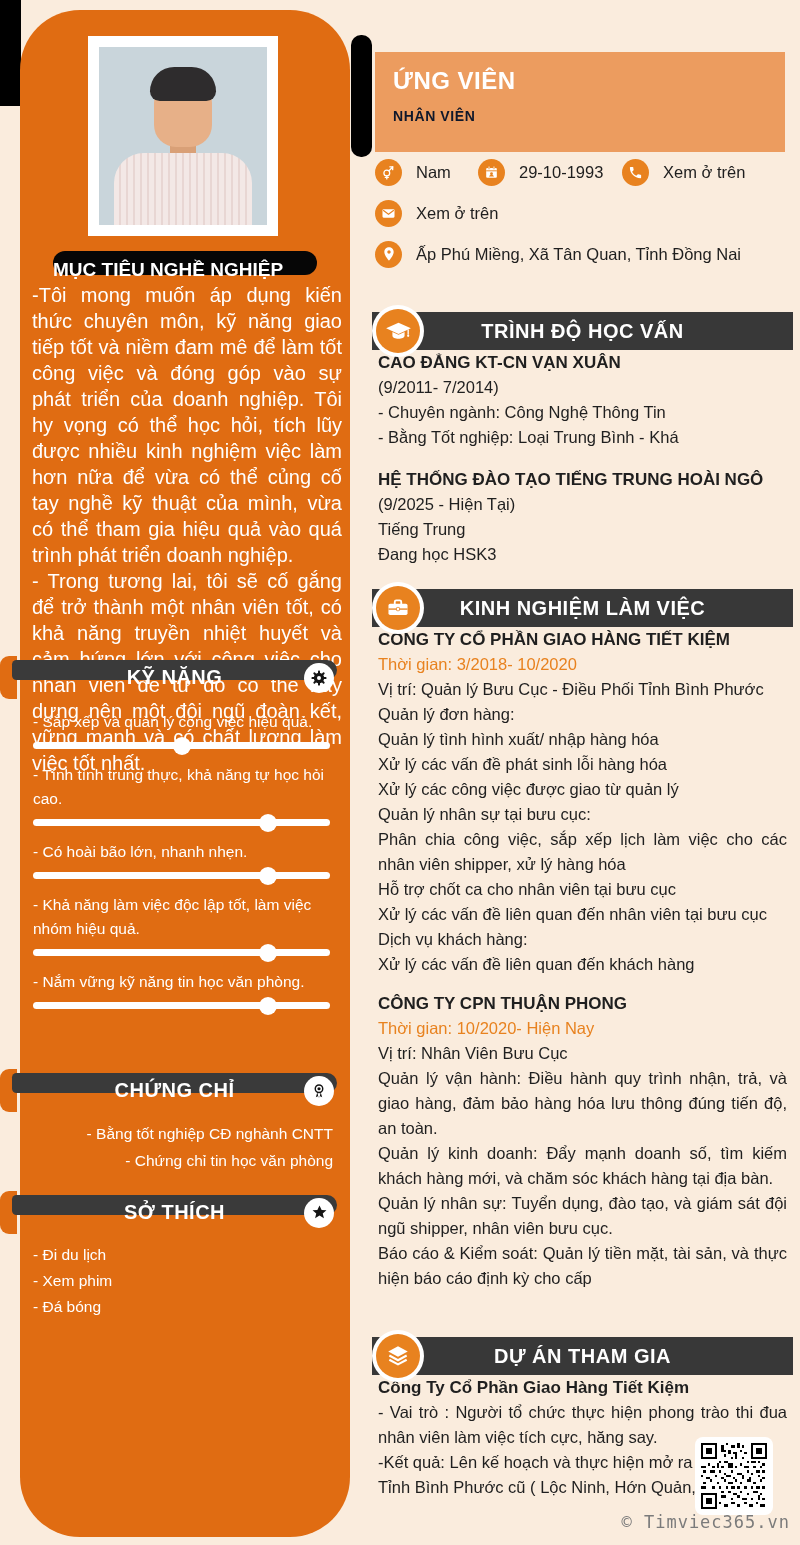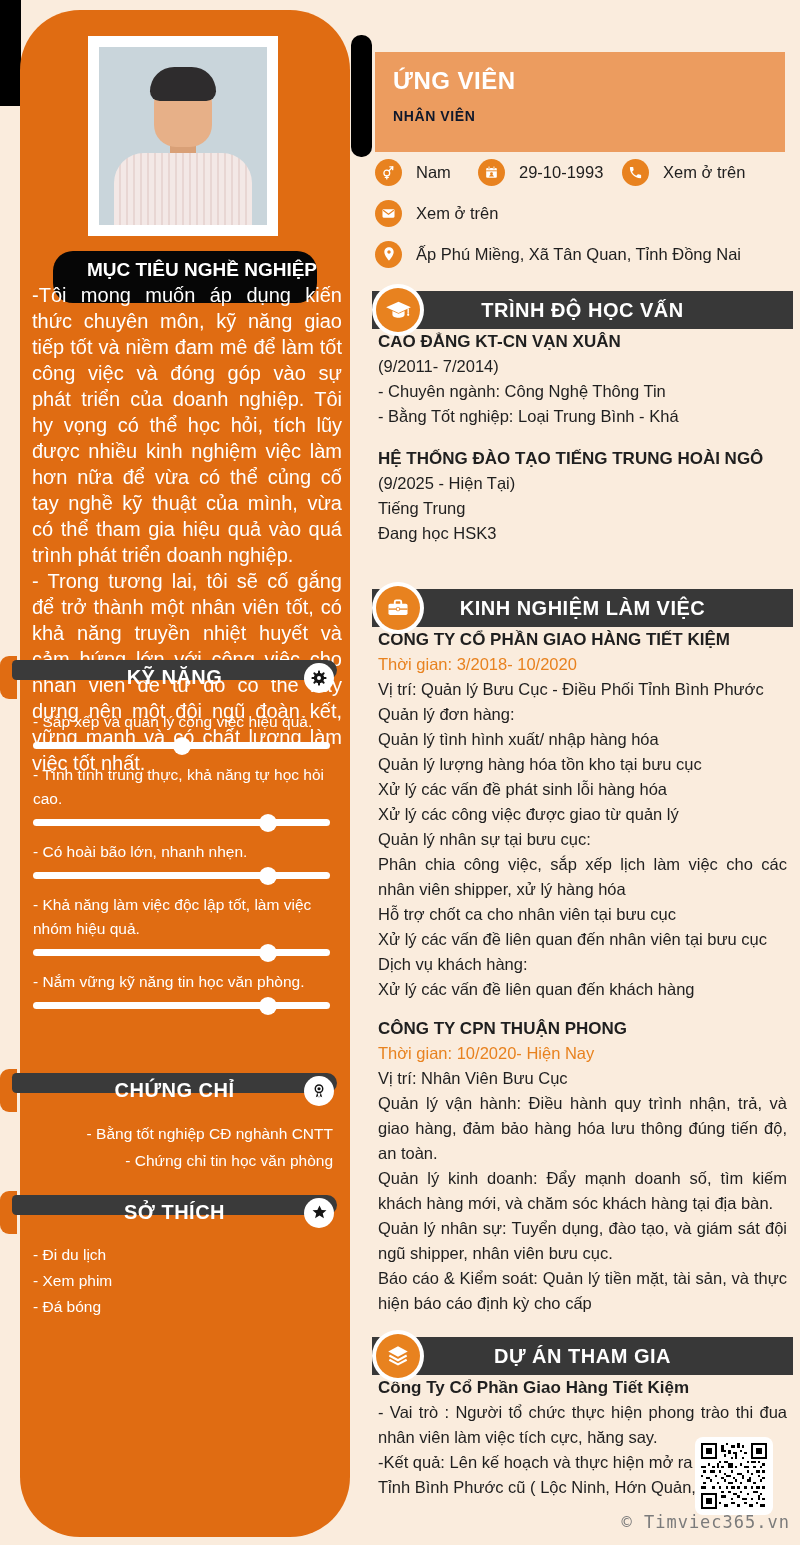--- a/index.html
+++ b/index.html
@@ -21,22 +21,22 @@
   .avatar { position:absolute; left:11px; top:11px; width:168px; height:178px; background:#C9D5DB; overflow:hidden; }
   .avatar .shirt { position:absolute; left:50%; transform:translateX(-50%); bottom:-6px; width:138px; height:78px;
                    background:repeating-linear-gradient(90deg,#F3E8E6 0 5px,#E8D6D3 5px 7px);
                    border-radius:30px 30px 0 0; }
   .avatar .neck { position:absolute; left:50%; transform:translateX(-50%); top:88px; width:26px; height:22px; background:#D9A077; }
   .avatar .head { position:absolute; left:50%; transform:translateX(-50%); top:30px; width:58px; height:70px;
                   background:#E7B088; border-radius:26px 26px 22px 22px; }
   .avatar .hair { position:absolute; left:50%; transform:translateX(-50%); top:20px; width:66px; height:34px;
                   background:#2E2C2D; border-radius:30px 30px 12px 12px; }
 
-  .obj-pill { position:absolute; left:33px; top:241px; width:264px; height:52px; background:#060606;
-              border-radius:20px; color:#fff; font-weight:bold; font-size:19px; text-align:right; line-height:38px; }
+  .obj-pill { position:absolute; left:33px; top:241px; width:264px; height:24px; background:#060606;
+              border-radius:20px; color:#fff; font-weight:bold; font-size:19px; text-align:left; line-height:38px; }
   .obj-text { position:absolute; left:12px; top:272px; width:310px; color:#fff; font-size:20px;
               line-height:26px; text-align:justify; }
 
   .sbar { position:absolute; left:-8px; width:325px; height:20px; background:#3A3A3A;
           border-radius:8px 18px 18px 8px; z-index:2; }
   .sbar .stitle { color:#fff; font-weight:bold; font-size:20px; text-align:center; line-height:35px; letter-spacing:.5px; }
   .sbar .circ { position:absolute; right:3px; top:2.5px; width:30px; height:30px; background:#fff;
                 border-radius:50%; display:flex; align-items:center; justify-content:center; }
   .tab { position:absolute; left:-20px; width:17px; height:43px; background:#E06C12; border-radius:9px 0 0 9px; z-index:1; }
 
@@ -241,21 +241,21 @@
   <div class="cgroup" style="left:0;top:84px">
     <span class="cicon">
       <svg width="16" height="16" viewBox="0 0 24 24" fill="#fff">
         <path d="M12 2C8.13 2 5 5.13 5 9c0 5.25 7 13 7 13s7-7.75 7-13c0-3.87-3.13-7-7-7zm0 9.5c-1.38 0-2.5-1.12-2.5-2.5s1.12-2.5 2.5-2.5 2.5 1.12 2.5 2.5-1.12 2.5-2.5 2.5z"></path>
         </svg>
     </span>
     <span class="clabel">Ấp Phú Miềng, Xã Tân Quan, Tỉnh Đồng Nai</span>
   </div>
 </div>
 
-<div class="rsection" style="top:291px">
+<div class="rsection" style="top:312px">
   <div class="rbar">
     <div class="rtitle">TRÌNH ĐỘ HỌC VẤN</div>
     <div class="bigcirc">
         <div class="inner">
       <svg width="27" height="27" viewBox="0 0 24 24" fill="#fff">
         <path d="M12 4.2L23 9.2l-11 5-11-5z"></path>
         <path d="M6.6 12.4v3.4c0 1.5 2.4 2.7 5.4 2.7s5.4-1.2 5.4-2.7v-3.4L12 14.9z"></path>
         <path d="M20.6 10.2v4.6" stroke="#fff" stroke-width="1.2" fill="none"></path>
         <circle cx="20.6" cy="15.8" r="1"></circle>
           </svg>
@@ -288,21 +288,20 @@
           </svg>
     </div>
       </div>
   </div>
   <div class="rcontent">
     <div class="bold">CÔNG TY CỔ PHẦN GIAO HÀNG TIẾT KIỆM</div>
     <div class="time">Thời gian: 3/2018- 10/2020</div>
     <div class="jline">Vị trí: Quản lý Bưu Cục - Điều Phối Tỉnh Bình Phước</div>
     <div class="jline">Quản lý đơn hàng:</div>
     <div class="jline">Quản lý tình hình xuất/ nhập hàng hóa</div>
-    <div class="jline">Quản lý lượng hàng hóa tồn kho tại bưu cục</div>
     <div class="jline">Xử lý các vấn đề phát sinh lỗi hàng hóa</div>
     <div class="jline">Xử lý các công việc được giao từ quản lý</div>
     <div class="jline">Quản lý nhân sự tại bưu cục:</div>
     <div class="jline">Phân chia công việc, sắp xếp lịch làm việc cho các nhân viên shipper, xử lý hàng hóa</div>
     <div class="jline">Hỗ trợ chốt ca cho nhân viên tại bưu cục</div>
     <div class="jline">Xử lý các vấn đề liên quan đến nhân viên tại bưu cục</div>
     <div class="jline">Dịch vụ khách hàng:</div>
     <div class="jline">Xử lý các vấn đề liên quan đến khách hàng</div>
     <div class="gap14"></div>
     <div class="bold">CÔNG TY CPN THUẬN PHONG</div>

